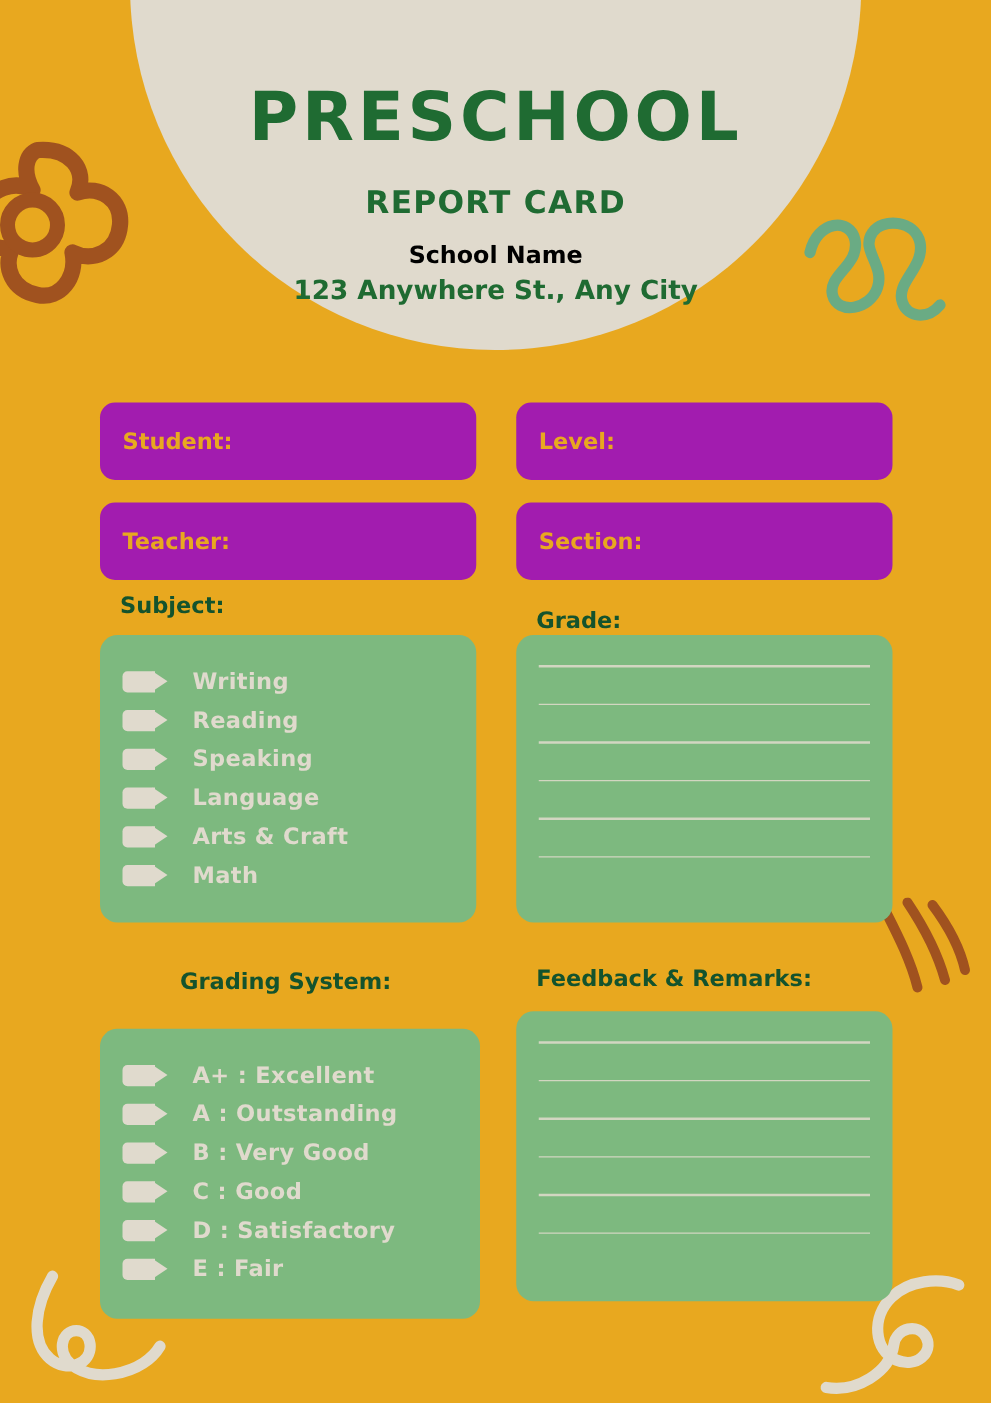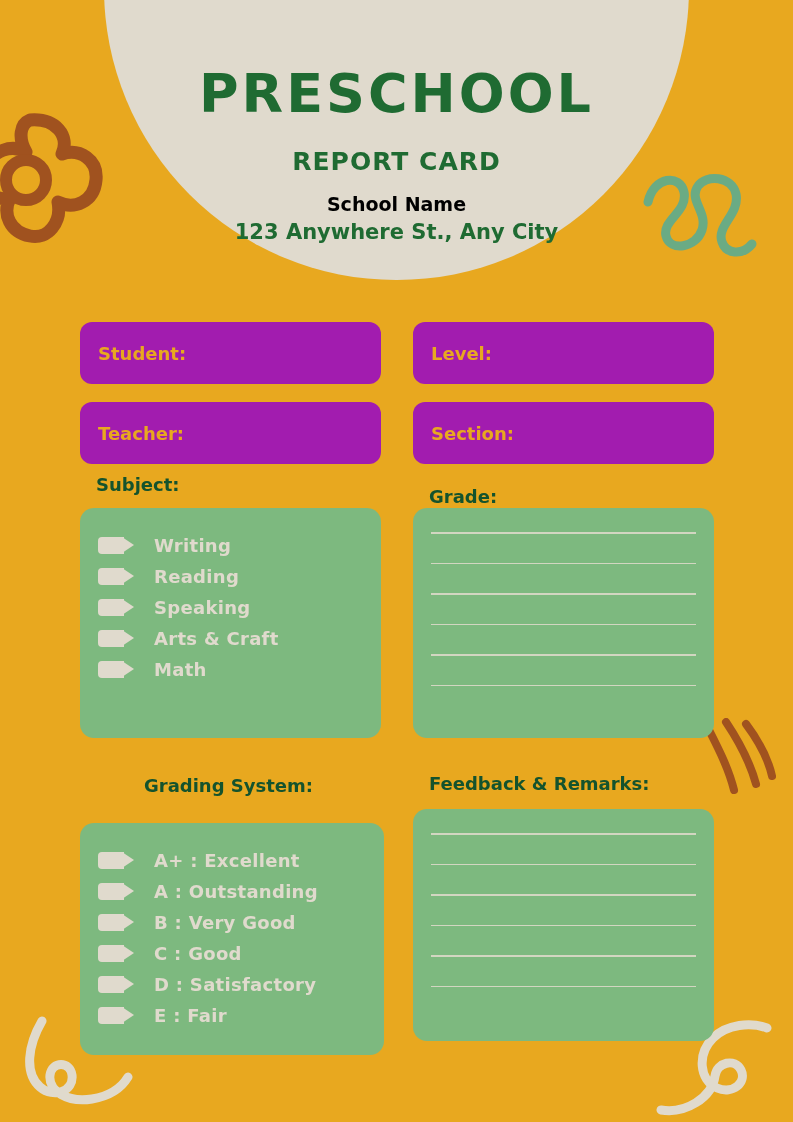--- a/index.html
+++ b/index.html
@@ -237,20 +237,24 @@
     <div class="list-item">
       <span class="arrow-icon"></span>
       <span class="list-text">Reading</span>
     </div>
     <div class="list-item">
       <span class="arrow-icon"></span>
       <span class="list-text">Speaking</span>
     </div>
     <div class="list-item">
       <span class="arrow-icon"></span>
+      <span class="list-text">Language</span>
+    </div>
+    <div class="list-item">
+      <span class="arrow-icon"></span>
       <span class="list-text">Arts &amp; Craft</span>
     </div>
     <div class="list-item">
       <span class="arrow-icon"></span>
       <span class="list-text">Math</span>
     </div>
   </div>
 </div>
 
 <div class="green-box box-grade">

